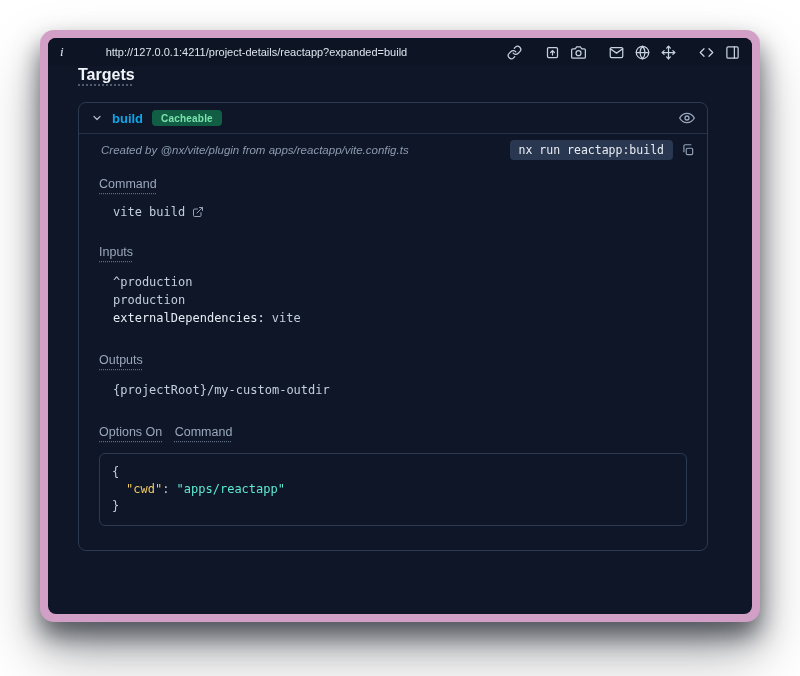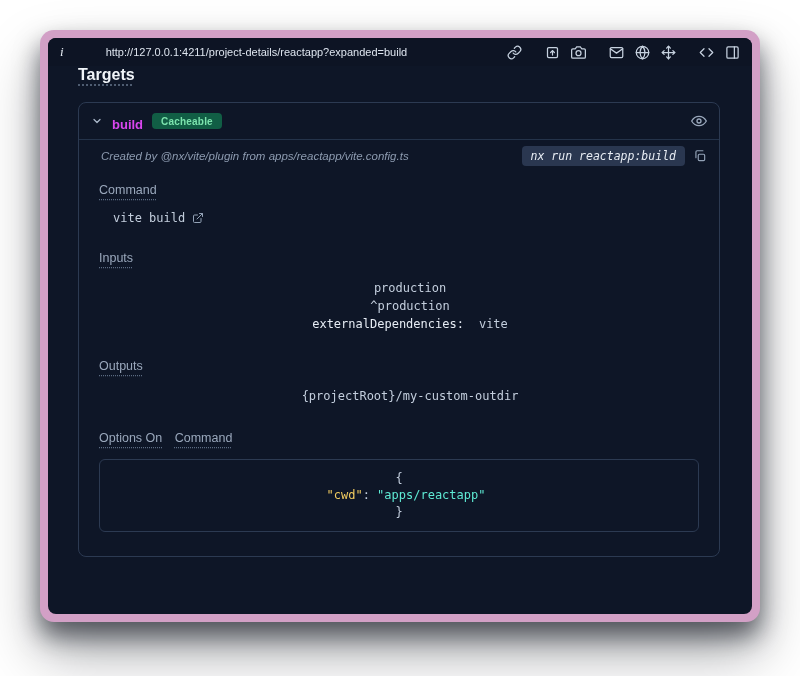--- a/index.html
+++ b/index.html
@@ -40,21 +40,21 @@
   .info-glyph { font-family:"Liberation Serif",serif; font-style:italic; font-size:13px; color:#e7edf5; }
   .url { font-size:11px; color:#dde4ee; white-space:nowrap; overflow:hidden;padding-left:32px; }
   .toolbar-icons { margin-left:auto; display:flex; align-items:center; gap:11px; color:#c6d1df; }
   .icon { display:inline-flex; align-items:center; justify-content:center; flex:0 0 auto; }
   .icon svg { display:block; }
   .grp { margin-left:12px; }
 
   
   .content {
     flex:1 1 auto;
-    padding:0 32px 0 30px;
+    padding:0 44px 0 30px;
     overflow:hidden;
     color:#c3cedd;
   }
   .page-title {
     display:inline-block;
     margin-top:-9px;
     font-size:16px; font-weight:700; color:#f1f5f9;
     text-decoration:underline dotted;
     text-decoration-color:#64748b;
     text-underline-offset:5px;
@@ -67,66 +67,65 @@
     border-radius:8px;
   }
   .card-header {
     display:flex; align-items:center;
     padding:7px 12px;
     gap:9px;
     cursor:pointer;
   }
   .card-header.with-divider { border-bottom:1px solid #24334a; }
   .chevron { color:#aab7c9; }
-  .target-name { font-size:13px; font-weight:700; color:#d946ef;margin-top:7px; }
+  .target-name { font-size:13px; font-weight:700; color:#0ea5e9; }
   .badge {
     font-size:10px; font-weight:600;
     color:#7be3ad; background:#115e45;
     padding:2.5px 9px; border-radius:4px;
     letter-spacing:0.2px;
   }
   .eye { margin-left:auto; color:#9aa8bc; }
 
   .card-meta {
     display:flex; align-items:center;
     padding:6px 12px 10px 22px;
   }
   .created-by { font-style:italic; font-size:11.5px; color:#8d9bb0; }
   .chip {
     margin-left:auto;
     font-family:"DejaVu Sans Mono","Liberation Mono",monospace;
     font-size:11.5px; color:#e8edf4;
     background:#2a3750;
     padding:3px 9px; border-radius:4px;
     white-space:nowrap;
-    font-style:italic;
   }
   .copy { margin-left:8px; color:#93a2b6; }
 
   .card-body { padding:4px 12px 24px; }
   .sec {
     display:inline-block;
     font-size:12.5px; font-weight:500; color:#9aa8bc;
     text-decoration:underline dotted;
     text-decoration-color:#5b6b82;
     text-underline-offset:5px;
     margin:26px 0 0 8px;
   }
   .sec.first { margin-top:0; }
   .mono, .mono-row, .code-block {
     font-family:"DejaVu Sans Mono","Liberation Mono",monospace;
-    font-size:12px; color:#c3cedd;text-align:center;
+    font-size:12px; color:#c3cedd;
   }
   .mono-row { display:flex; align-items:center; gap:7px; margin:13px 0 0 22px; }
   .ext { color:#93a2b6; }
   .value-line { margin:13px 0 0 22px; line-height:18px; }
   .list { margin:13px 0 0 22px; }
   .list > div { line-height:18px; white-space:pre; }
   .dep-label { font-weight:400; color:#e6ecf4; }
-  .dep-val { margin-left:15px; }
+  .dep-val { margin-left:7px; }
 
   .code-block {
     margin:13px 8px 0 8px;
     border:1px solid #2c3a52;
     border-radius:6px;
     padding:10px 12px;
   }
   .code-line { line-height:17px; white-space:pre; }
   .code-line.indented { padding-left:14px; }
   .json-key { color:#f2cc60; }
@@ -239,22 +238,22 @@
               <svg width="12" height="12" viewBox="0 0 24 24" fill="none" stroke="currentColor" stroke-width="2" stroke-linecap="round" stroke-linejoin="round">
                   <path d="M18 13v6a2 2 0 0 1-2 2H5a2 2 0 0 1-2-2V8a2 2 0 0 1 2-2h6"></path>
                   <polyline points="15 3 21 3 21 9"></polyline>
                   <line x1="10" y1="14" x2="21" y2="3"></line>
                 </svg>
             </span>
           </div>
 
           <h3 class="sec">Inputs</h3>
           <div class="mono list">
+            <div>^production</div>
             <div>production</div>
-            <div>^production</div>
             <div><span class="dep-label">externalDependencies:</span><span class="dep-val">vite</span></div>
           </div>
 
           <h3 class="sec">Outputs</h3>
           <div class="mono value-line">{projectRoot}/my-custom-outdir</div>
 
           <h3 class="sec">Options On</h3>
 
           <h3 class="sec">Command</h3>
           <div class="code-block">

